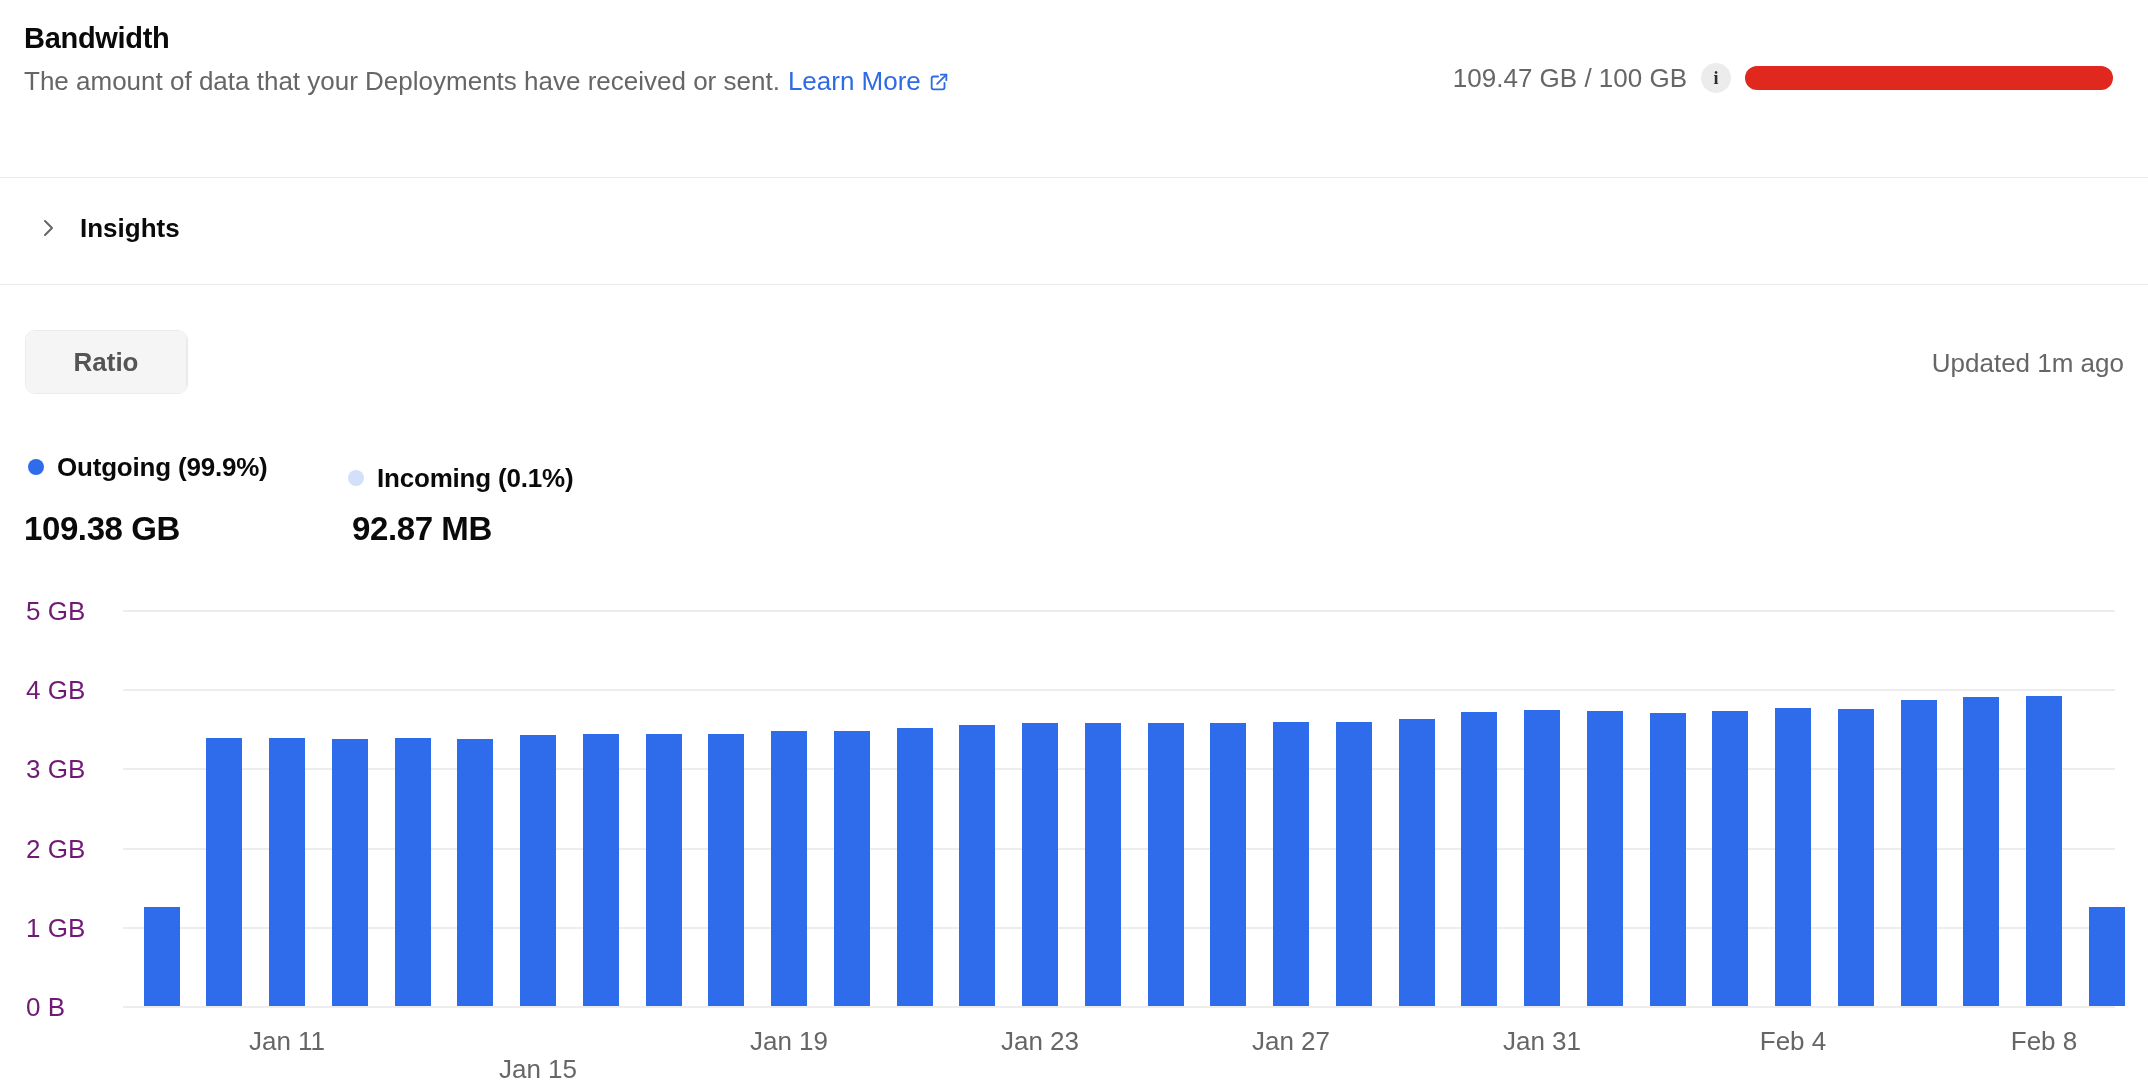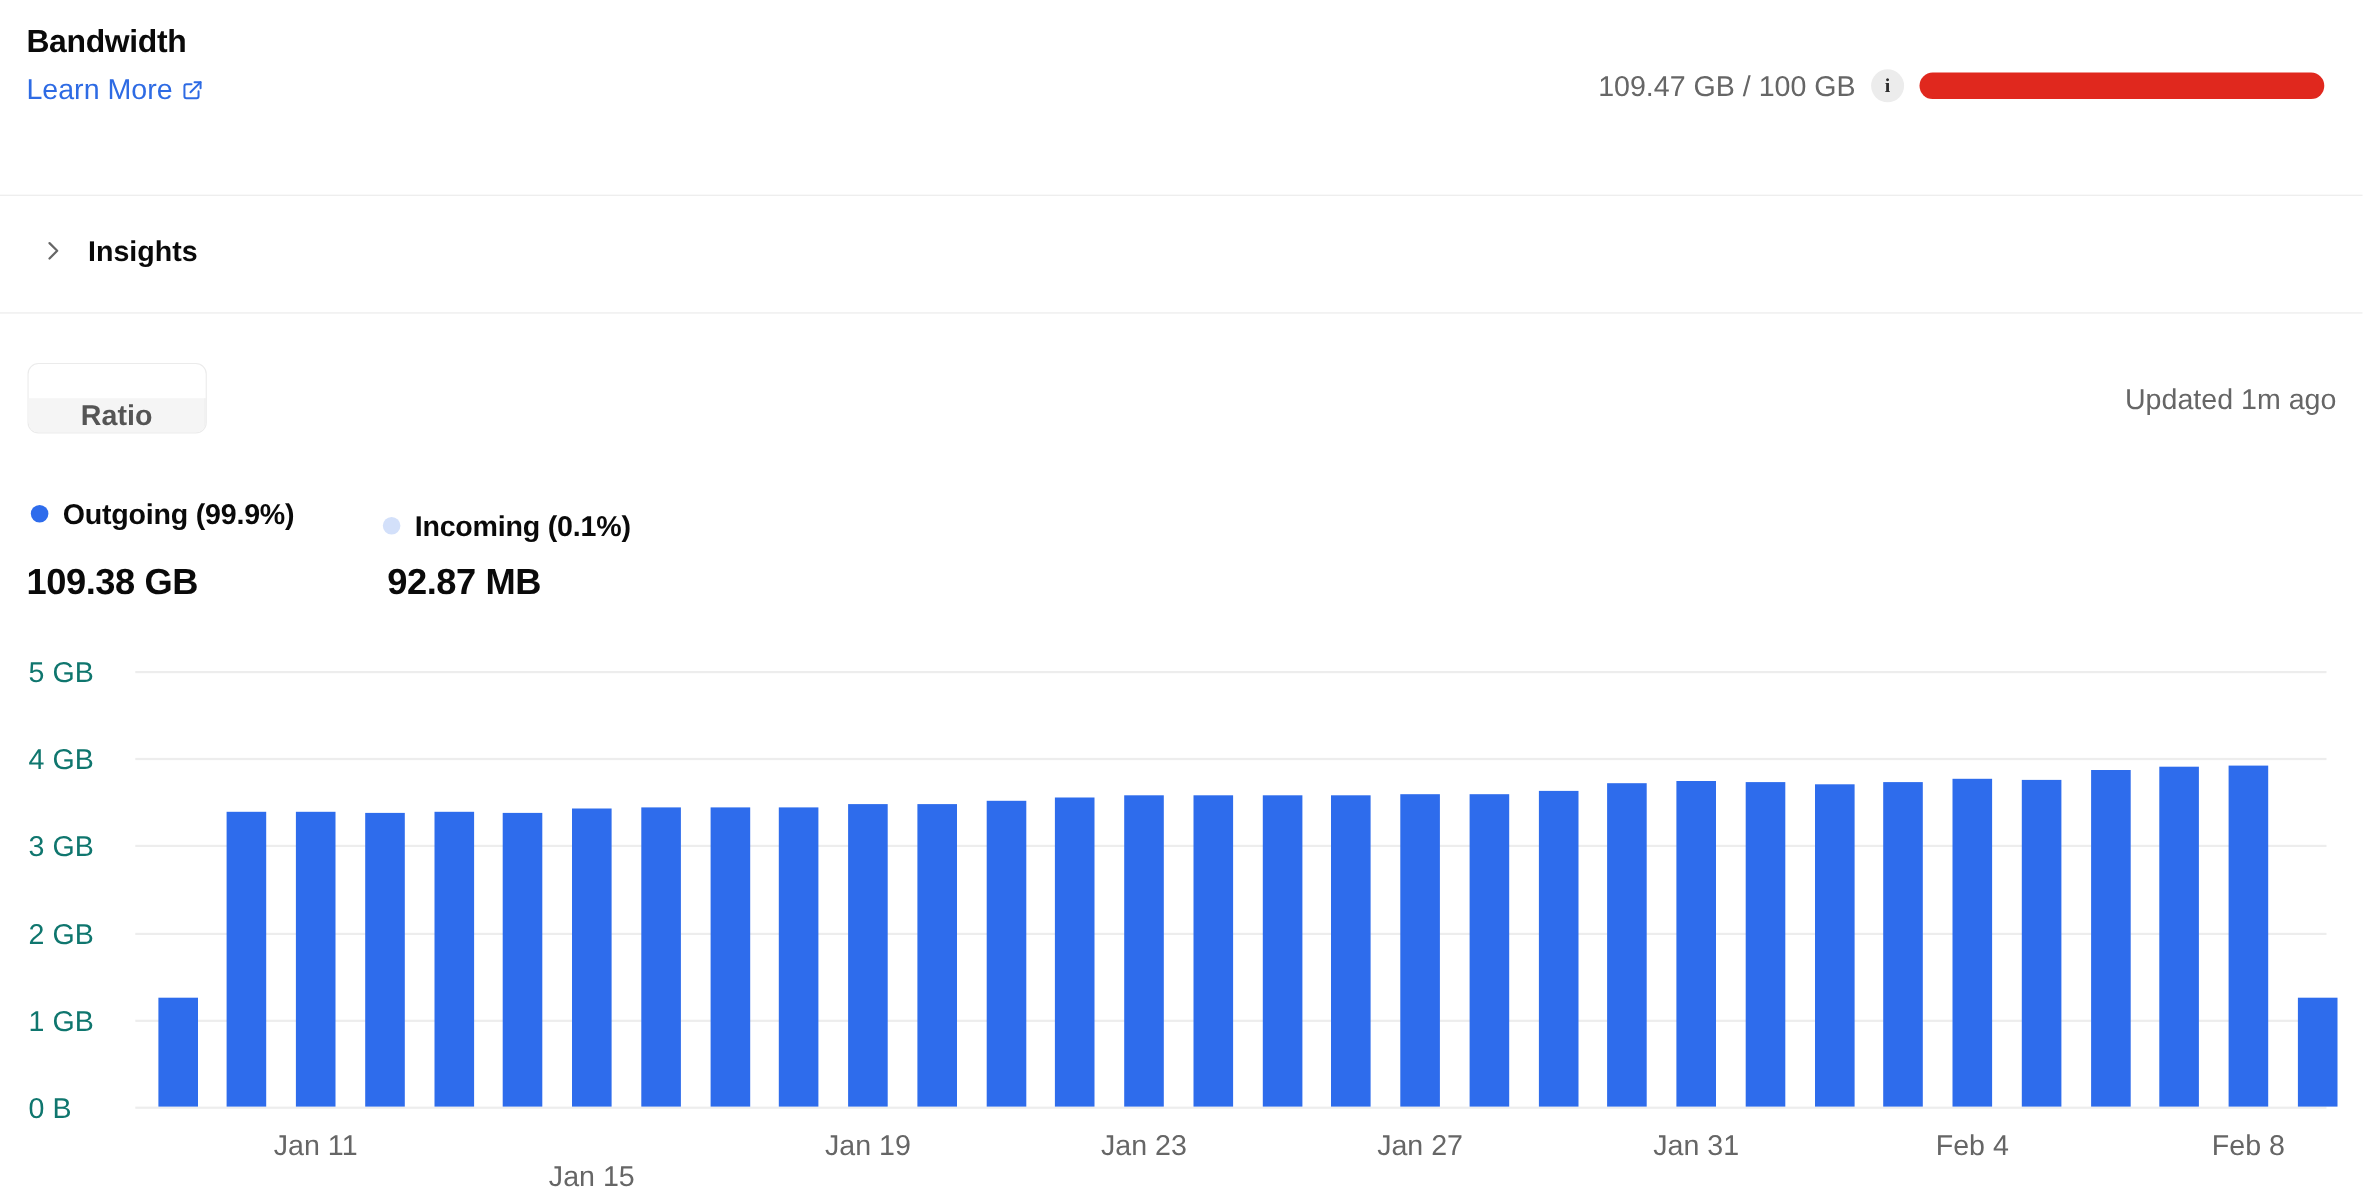--- a/index.html
+++ b/index.html
@@ -19,46 +19,47 @@
   #usage-pill{width:368px;height:24px;border-radius:12px;}
 
   .divider{left:0;width:2148px;height:1px;background:#eaeaea;}
 
   
   #insights-row{left:0;top:177px;width:2148px;height:107px;cursor:pointer;}
   #insights-chevron{left:36px;top:216px;width:24px;height:24px;}
   #insights-label{left:80px;top:212px;font-size:26px;font-weight:700;line-height:32px;}
 
   
-  #tabs{left:25px;top:330px;height:62px;display:flex;border:1px solid #ebebeb;border-radius:10px;overflow:hidden;background:#fff;align-items:flex-end;}
+  #tabs{left:25px;top:330px;height:62px;display:flex;border:1px solid #ebebeb;border-radius:10px;overflow:hidden;background:#fff;}
   .tab{display:flex;align-items:center;justify-content:center;font-size:26px;cursor:pointer;}
   .tab.active{background:#f5f5f5;color:#555;font-weight:700;width:160px;border-right:1px solid #ebebeb;}
   .tab.inactive{background:#fff;color:#999;font-weight:400;width:158px;}
   #updated{right:24px;top:348px;font-size:26px;color:#666;}
 
   
   .legend-item{top:453px;height:28px;display:flex;align-items:center;gap:13px;}
   .legend-dot{width:16px;height:16px;border-radius:50%;}
   .legend-label{font-size:26px;font-weight:700;letter-spacing:-0.2px;}
   .legend-value{top:510px;font-size:33px;font-weight:700;letter-spacing:-0.4px;}
 
   
   #chart{left:0;top:563px;width:2148px;height:521px;}
   .gridline{position:absolute;left:123px;width:1992px;height:2px;background:#ededed;}
-  .ytick{position:absolute;left:26px;font-size:26px;color:#0f766e;line-height:32px;}
+  .ytick{position:absolute;left:26px;font-size:26px;color:#701a75;line-height:32px;}
   .bar{position:absolute;background:#2e6cec;cursor:pointer;}
   .xtick{position:absolute;top:462px;width:160px;text-align:center;font-size:26px;color:#666;line-height:32px;}
 </style>
 </head>
 <body>
 
 <div id="page">
 
   <div id="title" class="abs">Bandwidth</div>
   <div id="desc" class="abs">
+    <span>The amount of data that your Deployments have received or sent.</span>
     <a>
       <span>Learn More</span>
       <span style="display:inline-flex;">
         <svg width="22" height="22" viewBox="0 0 24 24" fill="none" stroke="#2e6be4" stroke-width="2" stroke-linecap="round" stroke-linejoin="round">
           <path d="M18 13v5a2 2 0 0 1-2 2H6a2 2 0 0 1-2-2V8a2 2 0 0 1 2-2h5"></path>
           <polyline points="14 4 20 4 20 10"></polyline>
           <line x1="10" y1="14" x2="20" y2="4"></line>
         </svg>
       </span>
     </a>

